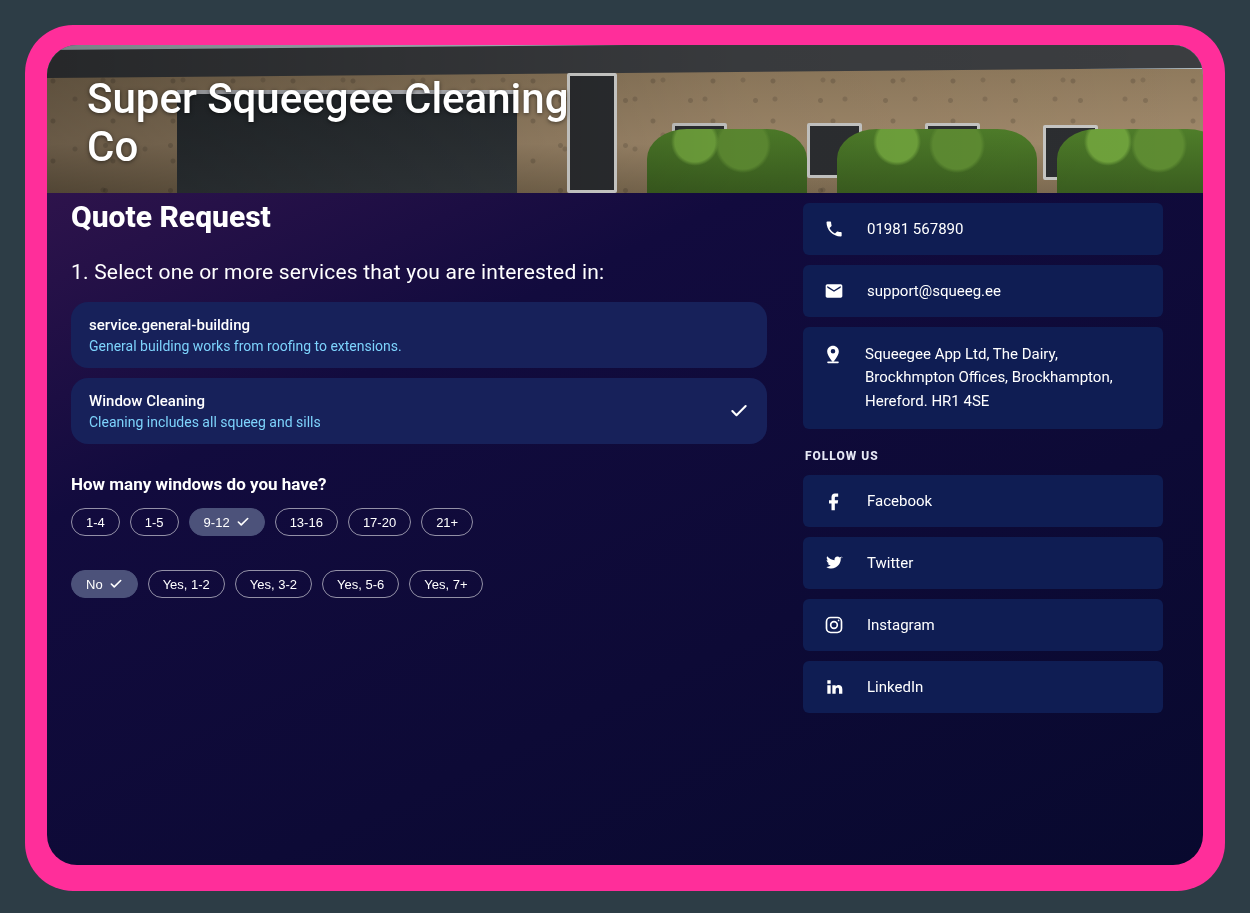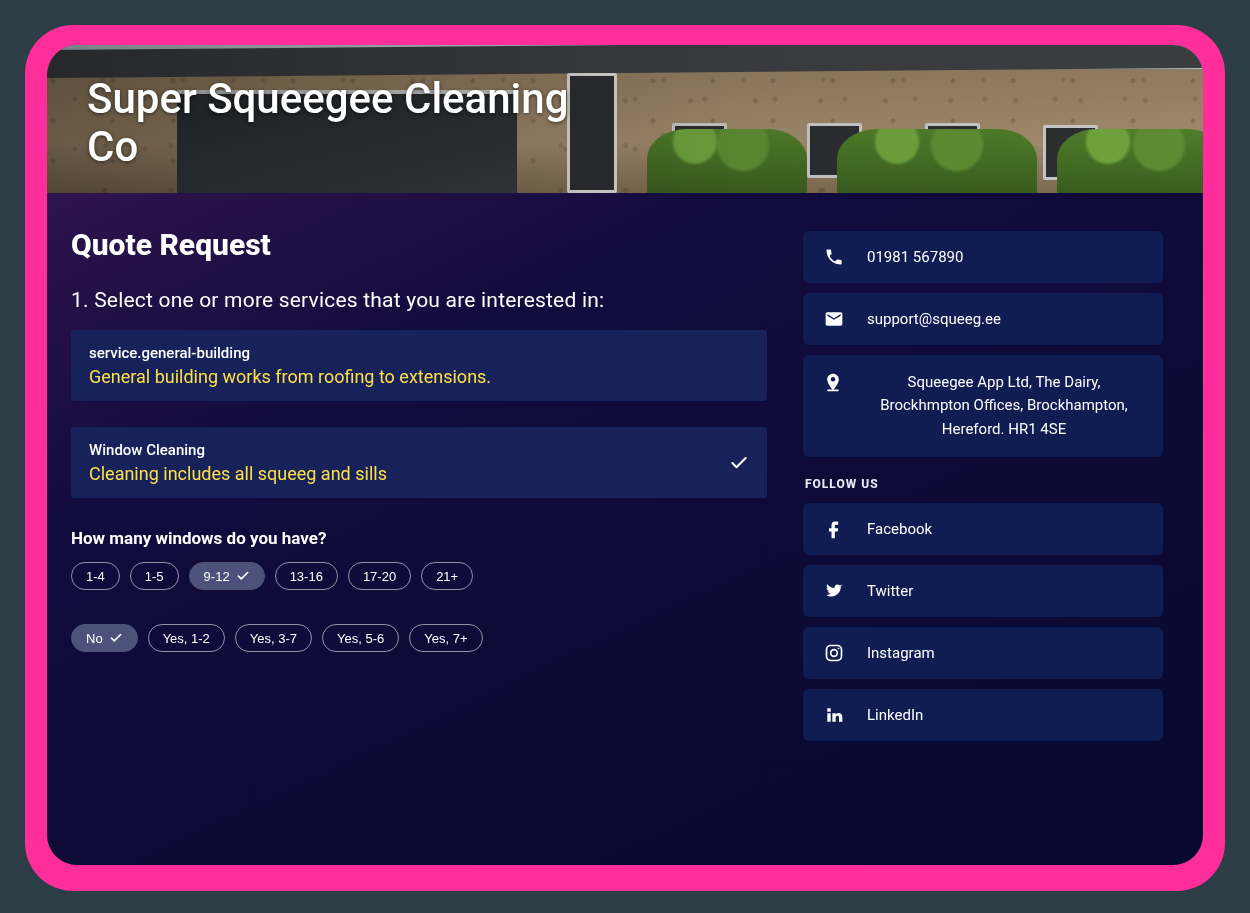--- a/index.html
+++ b/index.html
@@ -76,47 +76,47 @@
     }
     .hero-shade {
       position:absolute; inset:0;
       background: linear-gradient(90deg, rgba(0,0,0,.35) 0%, rgba(0,0,0,.05) 60%, rgba(0,0,0,0) 100%);
     }
     
     .content {
       display: grid;
       grid-template-columns: 1fr 360px;
       gap: 36px;
-      padding: 34px 40px 40px 24px;
+      padding: 6px 40px 40px 24px;
     }
     .main { padding-left: 0; }
     .page-title {
       font-size: 30px;
       font-weight: 800;
       margin-bottom: 26px;
     }
     .section-heading {
       font-size: 21px;
       font-weight: 400;
       margin-bottom: 18px;
       letter-spacing: .2px;
     }
     
     .service-card {
       background: #17215a;
-      border-radius: 3px;
+      border-radius: 17px;
       padding: 14px 18px;
-      margin-bottom: 26px;
+      margin-bottom: 10px;
       display: flex;
       align-items: center;
       justify-content: space-between;
       cursor: pointer;
     }
     .service-card .label { font-size: 15px; font-weight: 500; margin-bottom: 4px; }
-    .service-card .desc { font-size: 18px; color: #fde047; }
+    .service-card .desc { font-size: 14px; color: #7dd3fc; }
     .check-icon { color:#fff; display:none; flex:0 0 auto; margin-left:16px; }
     .service-card.selected .check-icon { display:block; }
     .services { margin-bottom: 30px; }
     
     .question-label {
       font-size: 17px;
       font-weight: 700;
       margin-bottom: 14px;
     }
     .pill-row { display:flex; flex-wrap:wrap; gap:10px; margin-bottom: 34px; }
@@ -144,21 +144,21 @@
       background: #0f1d53;
       border-radius: 6px;
       padding: 16px 20px;
       display: flex;
       align-items: center;
       gap: 22px;
       margin-bottom: 10px;
       font-size: 15px;
       cursor: pointer;
     }
-    .info-card.address { align-items: flex-start; text-align: center; }
+    .info-card.address { align-items: flex-start; }
     .info-card .icon { width:22px; display:flex; justify-content:center; }
     .follow-title {
       font-size: 12px;
       font-weight: 800;
       letter-spacing: 1px;
       color: #e6e8f5;
       margin: 20px 0 12px 2px;
     }
     .sidebar { padding-top: 4px; }
     .address-text { line-height: 1.55; }
@@ -250,21 +250,21 @@
                 <span class="pill-check">
                   <svg width="14" height="14" viewBox="0 0 24 24" fill="none" stroke="#fff" stroke-width="2.8" stroke-linecap="round" stroke-linejoin="round">
                     <polyline points="20 6 9 17 4 12"></polyline>
                   </svg>
                 </span>
               </button>
               <button class="pill">
                 <span>Yes, 1-2</span>
               </button>
               <button class="pill">
-                <span>Yes, 3-7</span>
+                <span>Yes, 3-2</span>
               </button>
               <button class="pill">
                 <span>Yes, 5-6</span>
               </button>
               <button class="pill">
                 <span>Yes, 7+</span>
               </button>
             </div>
           </div>
       </div>

